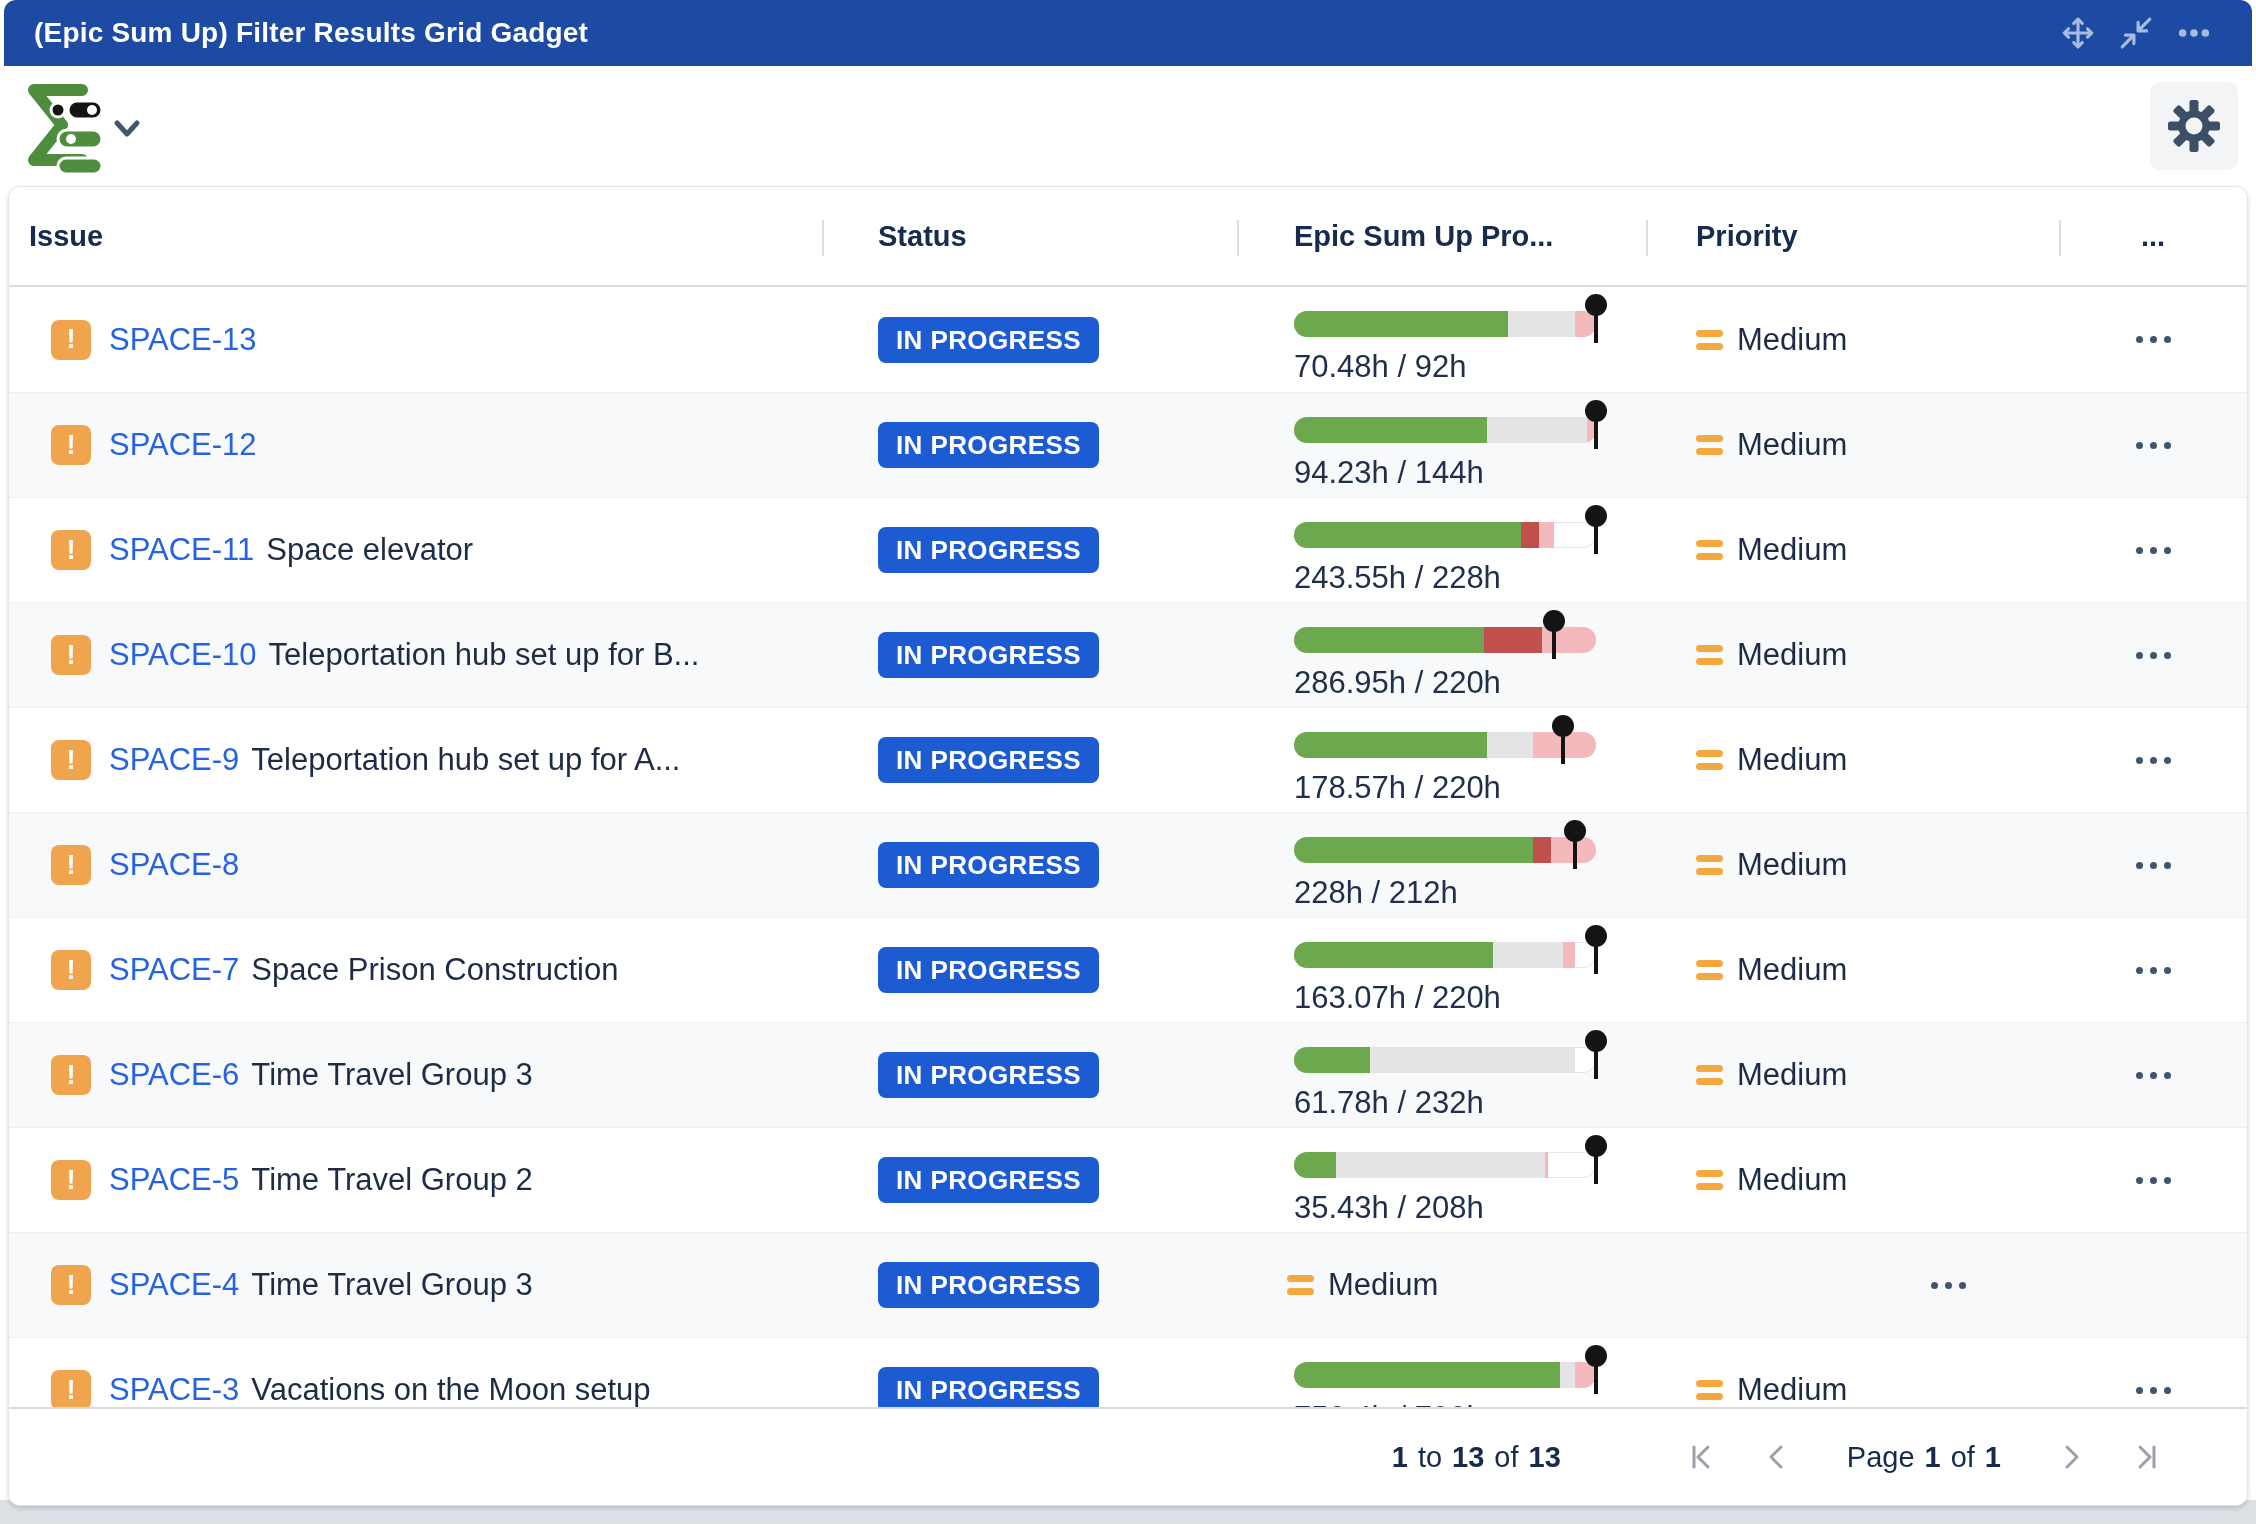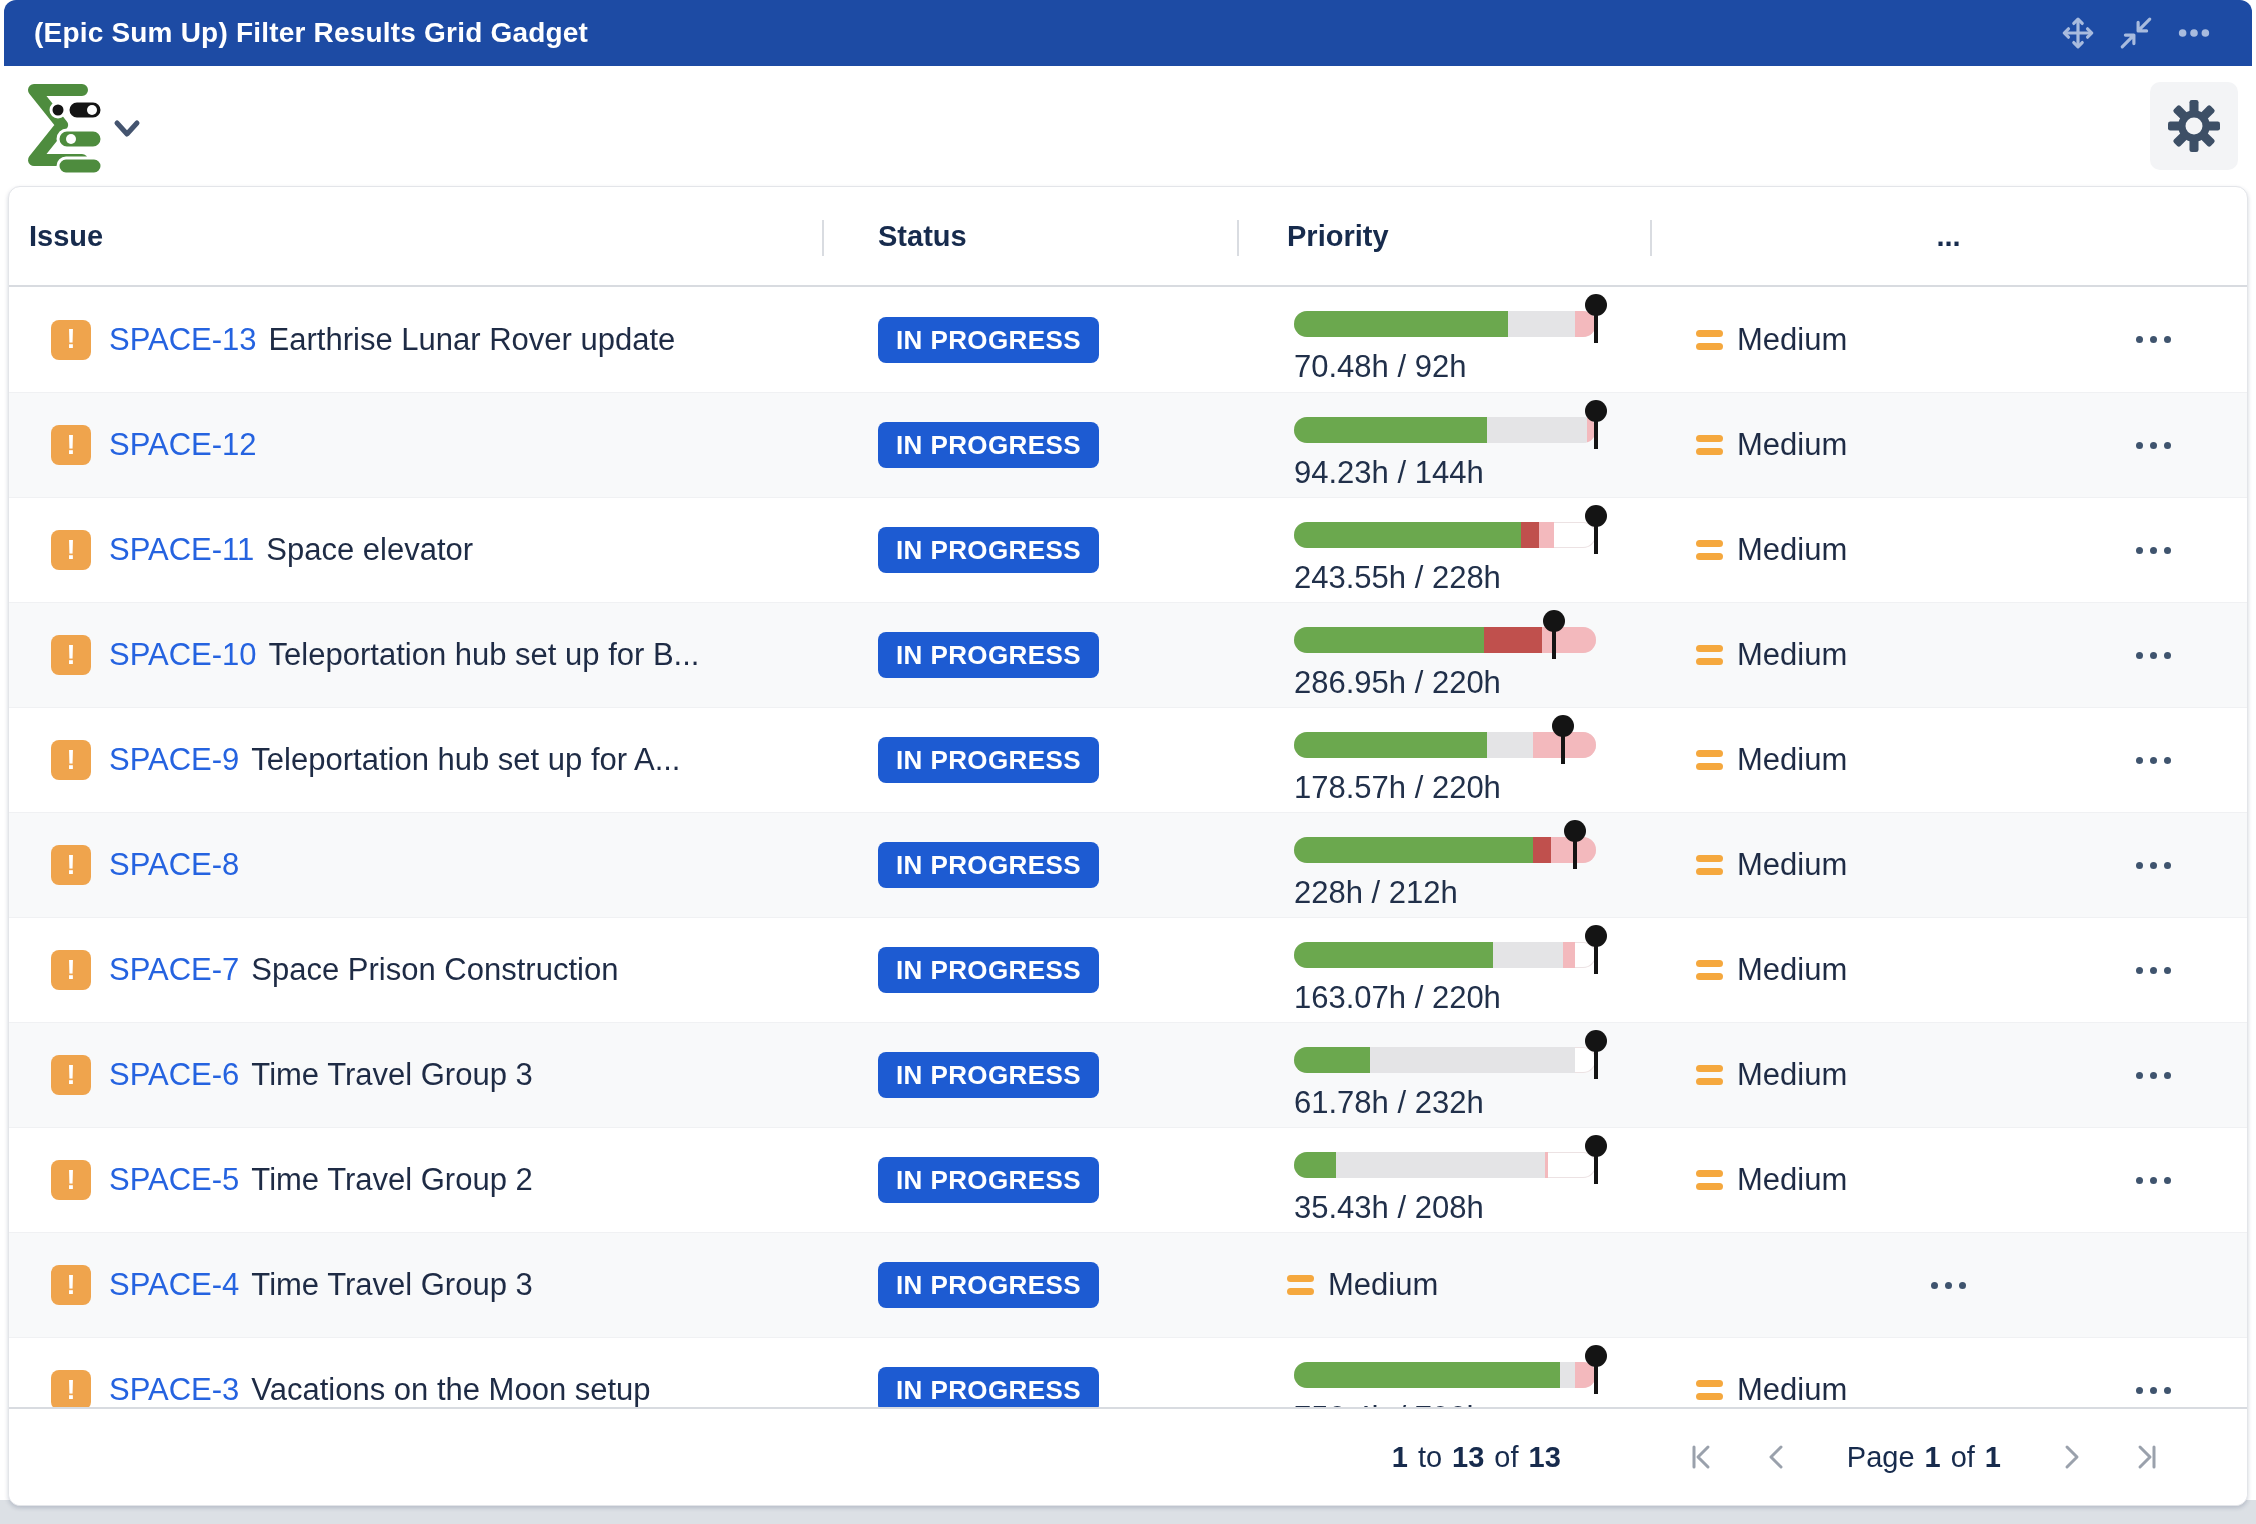--- a/index.html
+++ b/index.html
@@ -164,36 +164,39 @@
   <div class="card">
 
     <div class="thead">
       <div class="hcell h-issue">
         <span>Issue</span>
       </div>
       <div class="hcell h-status">
         <span class="divider"></span>
         <span>Status</span>
       </div>
+      <div class="hcell h-epic">
+        <span class="divider"></span>
+        <span>Epic Sum Up Pro...</span>
+      </div>
       <div class="hcell h-priority">
         <span class="divider"></span>
         <span>Priority</span>
       </div>
       <div class="hcell h-actions">
         <span class="divider"></span>
         <span>...</span>
       </div>
     </div>
 
     <div class="rows-viewport" id="rows">
         <div class="row">
           <div class="cell c-issue">
             <span class="type-icon">!</span>
             <a class="issue-key">SPACE-13</a>
-            <span class="issue-title">Earthrise Lunar Rover update</span>
           </div>
           <div class="cell c-status">
             <span class="badge">IN PROGRESS</span>
           </div>
           <div class="cell c-epic">
             <div class="epic-block">
               <div class="bar">
                 <div class="bar-segs">
                   <span class="seg" style="width: 71%; background: rgb(107, 168, 78);"></span>
                   <span class="seg" style="width: 22%; background: rgb(228, 228, 230);"></span>

